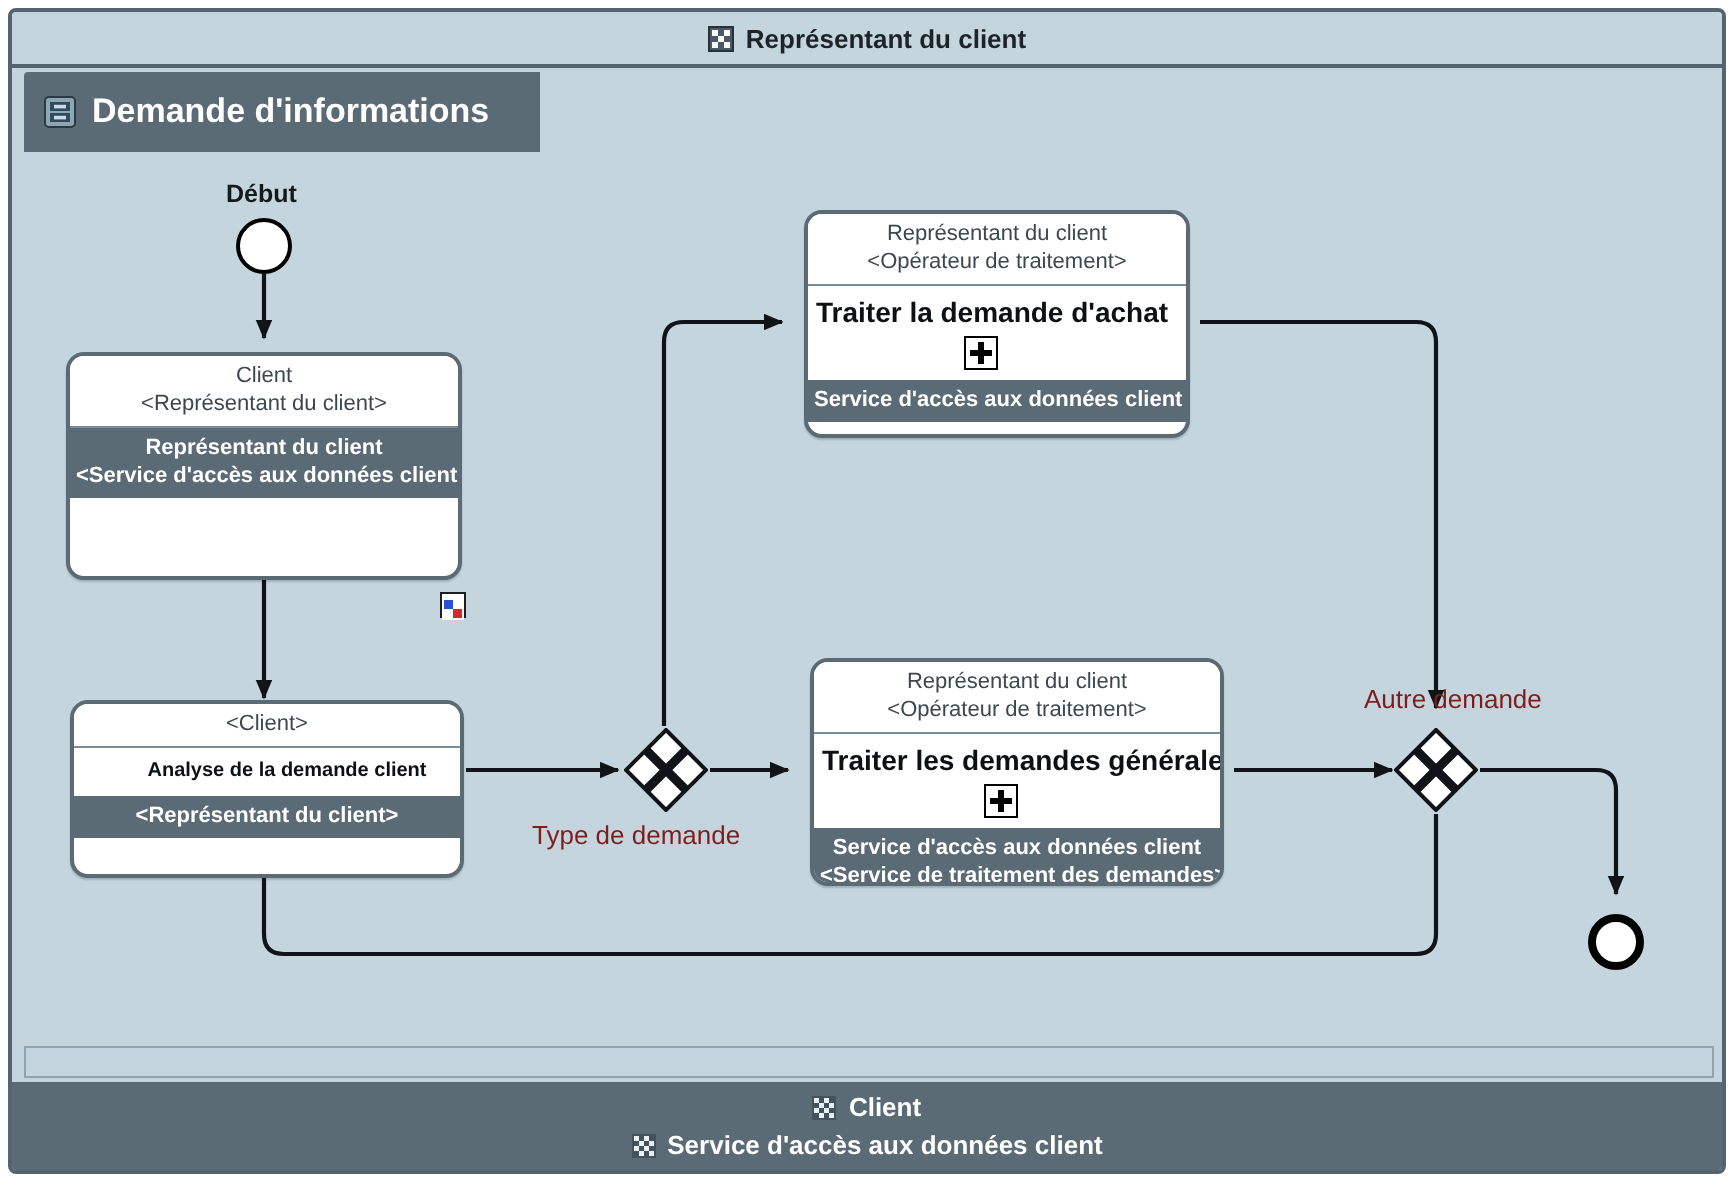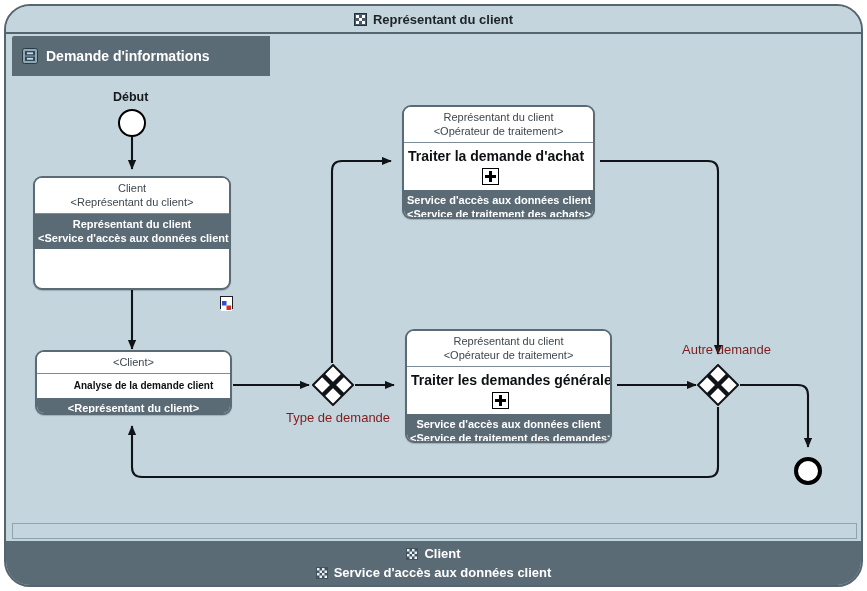--- a/index.html
+++ b/index.html
@@ -18,21 +18,21 @@
 
   
   .pool {
     position: absolute;
     left: 4px;
     top: 4px;
     width: 859px;
     height: 583px;
     box-sizing: border-box;
     border: 2px solid #556570;
-    border-radius: 26px;
+    border-radius: 4px;
     background: #c5d5dd;
     overflow: hidden;
   }
 
   
   .pool-title {
     position: absolute;
     left: 0;
     top: 0;
     width: 100%;
@@ -89,21 +89,21 @@
   
   .lane-header {
     position: absolute;
     left: 6px;
     top: 30px;
     width: 258px;
     height: 40px;
     box-sizing: border-box;
     background: #5a6b76;
     color: #ffffff;
-    font-size: 14px;
+    font-size: 17px;
     font-weight: bold;
     display: flex;
     align-items: center;
     gap: 8px;
     padding-left: 10px;
     border-top-left-radius: 2px;
   }
 
   
   .ico {
@@ -297,21 +297,21 @@
     </div>
 
     <div class="mini-badge" style="left:214px; top:290px;">
       <svg width="11" height="11" viewBox="0 0 11 11">
         <rect x="0" y="0" width="11" height="11" fill="#ffffff"></rect>
         <rect x="1" y="1" width="4.5" height="4.5" fill="#2b4fd6"></rect>
         <rect x="5.5" y="5.5" width="4.5" height="4.5" fill="#d12b2b"></rect>
       </svg>
     </div>
 
-    <div class="task" style="left:29px; top:344px; width:197px; height:65px;">
+    <div class="task" style="left:29px; top:344px; width:197px; height:89px;">
       <div class="task-head">
         <div>&lt;Client&gt;</div>
       </div>
       <div class="task-body" style="padding:3px 2px 3px 2px;">
         <div class="task-name" style="font-size:10px;margin-left:20px;">Analyse de la demande client</div>
       </div>
       <div class="task-foot">
         <div>&lt;Représentant du client&gt;</div>
       </div>
     </div>
@@ -324,21 +324,20 @@
       <div class="task-body">
         <div class="task-name">Traiter la demande d'achat</div>
         <div class="task-marker">
           <svg width="11" height="11" viewBox="0 0 11 11">
             <path d="M4,0 H7 V4 H11 V7 H7 V11 H4 V7 H0 V4 H4 Z" fill="#000000"></path>
           </svg>
         </div>
       </div>
       <div class="task-foot">
         <div>Service d'accès aux données client</div>
-        <div>&lt;Service de traitement des achats&gt;</div>
       </div>
     </div>
 
     <div class="task" style="left:399px; top:323px; width:207px; height:114px;">
       <div class="task-head">
         <div>Représentant du client</div>
         <div>&lt;Opérateur de traitement&gt;</div>
       </div>
       <div class="task-body">
         <div class="task-name">Traiter les demandes générales</div>
@@ -353,21 +352,21 @@
         <div>&lt;Service de traitement des demandes&gt;</div>
       </div>
     </div>
 
     <div class="gateway" style="left:306px; top:358px;">
       <svg width="42" height="42" viewBox="0 0 42 42">
         <polygon points="21,1 41,21 21,41 1,21" fill="#ffffff" stroke="#101418" stroke-width="2"></polygon>
         <path d="M11,11 L31,31 M31,11 L11,31" stroke="#101418" stroke-width="4.5" stroke-linecap="butt"></path>
       </svg>
     </div>
-    <div class="gw-label" style="left:280px; top:404px;">Type de demande</div>
+    <div class="gw-label" style="left:260px; top:404px;">Type de demande</div>
 
     <div class="gateway" style="left:691px; top:358px;">
       <svg width="42" height="42" viewBox="0 0 42 42">
         <polygon points="21,1 41,21 21,41 1,21" fill="#ffffff" stroke="#101418" stroke-width="2"></polygon>
         <path d="M11,11 L31,31 M31,11 L11,31" stroke="#101418" stroke-width="4.5" stroke-linecap="butt"></path>
       </svg>
     </div>
     <div class="gw-label" style="left:676px; top:336px;">Autre demande</div>
 
     <div class="event end" style="left:788px; top:451px; width:28px; height:28px;"></div>

